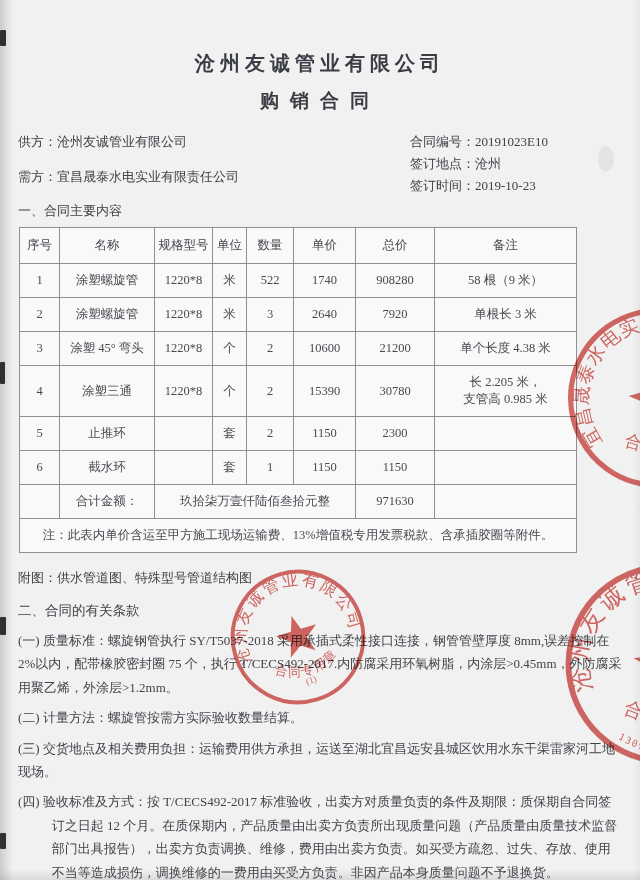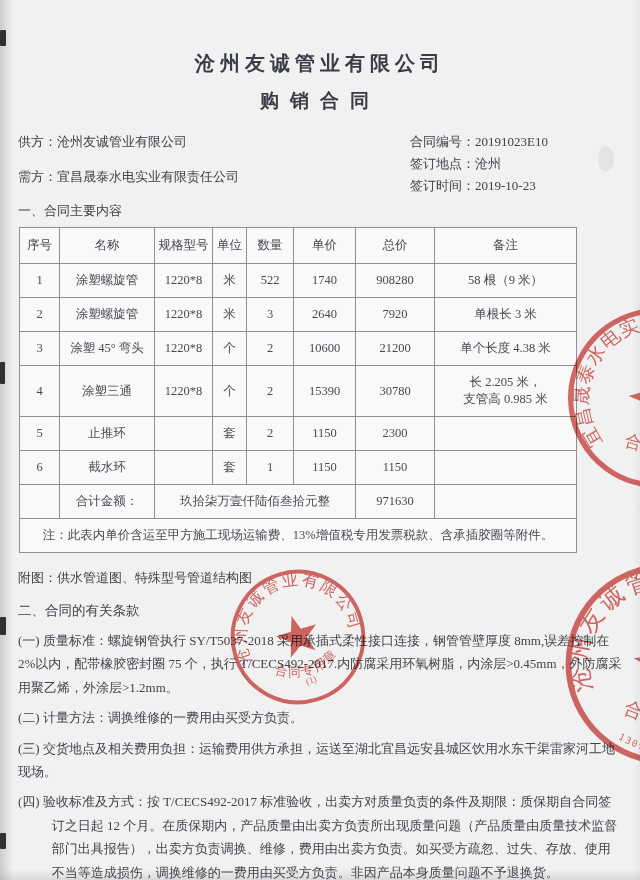--- a/index.html
+++ b/index.html
@@ -195,21 +195,21 @@
       </tr>
     </tbody>
   </table>
 
   <p class="attach">附图：供水管道图、特殊型号管道结构图</p>
 
   <p class="sec-two">二、合同的有关条款</p>
 
   <div class="clauses">
     <p>(一) 质量标准：螺旋钢管执行 SY/T5037-2018 采用承插式柔性接口连接，钢管管壁厚度 8mm,误差控制在 2%以内，配带橡胶密封圈 75 个，执行 T/CECS492-2017.内防腐采用环氧树脂，内涂层&gt;0.45mm，外防腐采用聚乙烯，外涂层&gt;1.2mm。</p>
-    <p>(二) 计量方法：调换维修的一费用由买受方负责。</p>
+    <p>(二) 计量方法：螺旋管按需方实际验收数量结算。</p>
     <p>(三) 交货地点及相关费用负担：运输费用供方承担，运送至湖北宜昌远安县城区饮用水东干渠雷家河工地现场。</p>
     <p>(四) 验收标准及方式：按 T/CECS492-2017 标准验收，出卖方对质量负责的条件及期限：质保期自合同签订之日起 12 个月。在质保期内，产品质量由出卖方负责所出现质量问题（产品质量由质量技术监督部门出具报告），出卖方负责调换、维修，费用由出卖方负责。如买受方疏忽、过失、存放、使用不当等造成损伤，调换维修的一费用由买受方负责。非因产品本身质量问题不予退换货。</p>
 
   </div>
 
   <svg class="stamp stamp-buyer" viewBox="0 0 200 200" style="color: rgb(207, 74, 68);">
     <defs>
       <path id="arcTopA" d="M 32,130 A 74,74 0 1 1 168,130"></path>
       <path id="arcBotA" d="M 52,138 A 78,78 0 0 0 148,138"></path>
     </defs>

